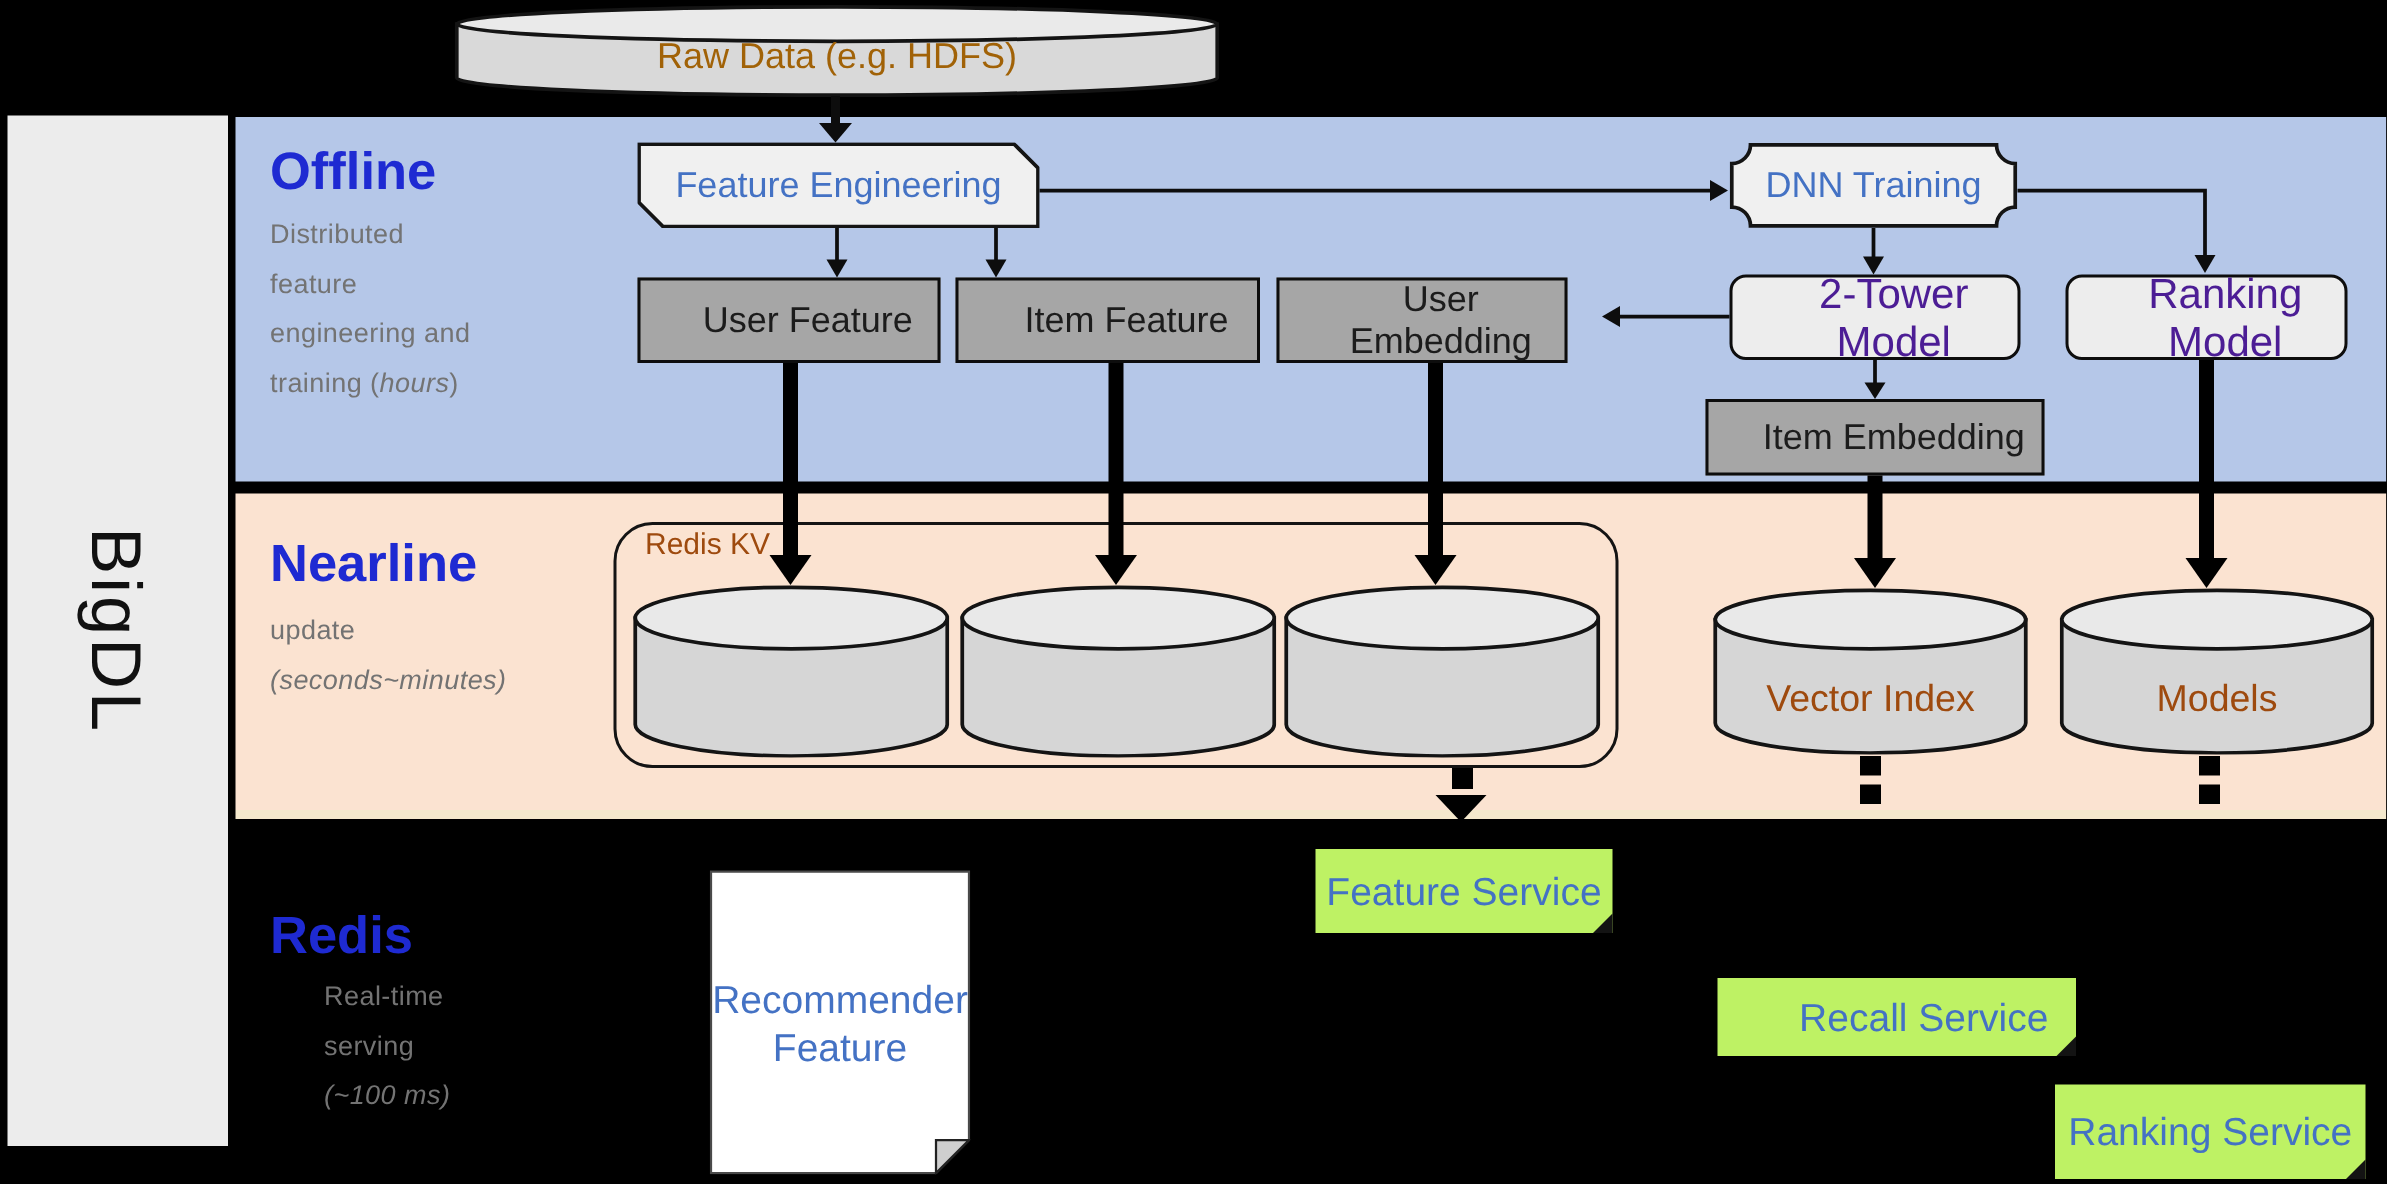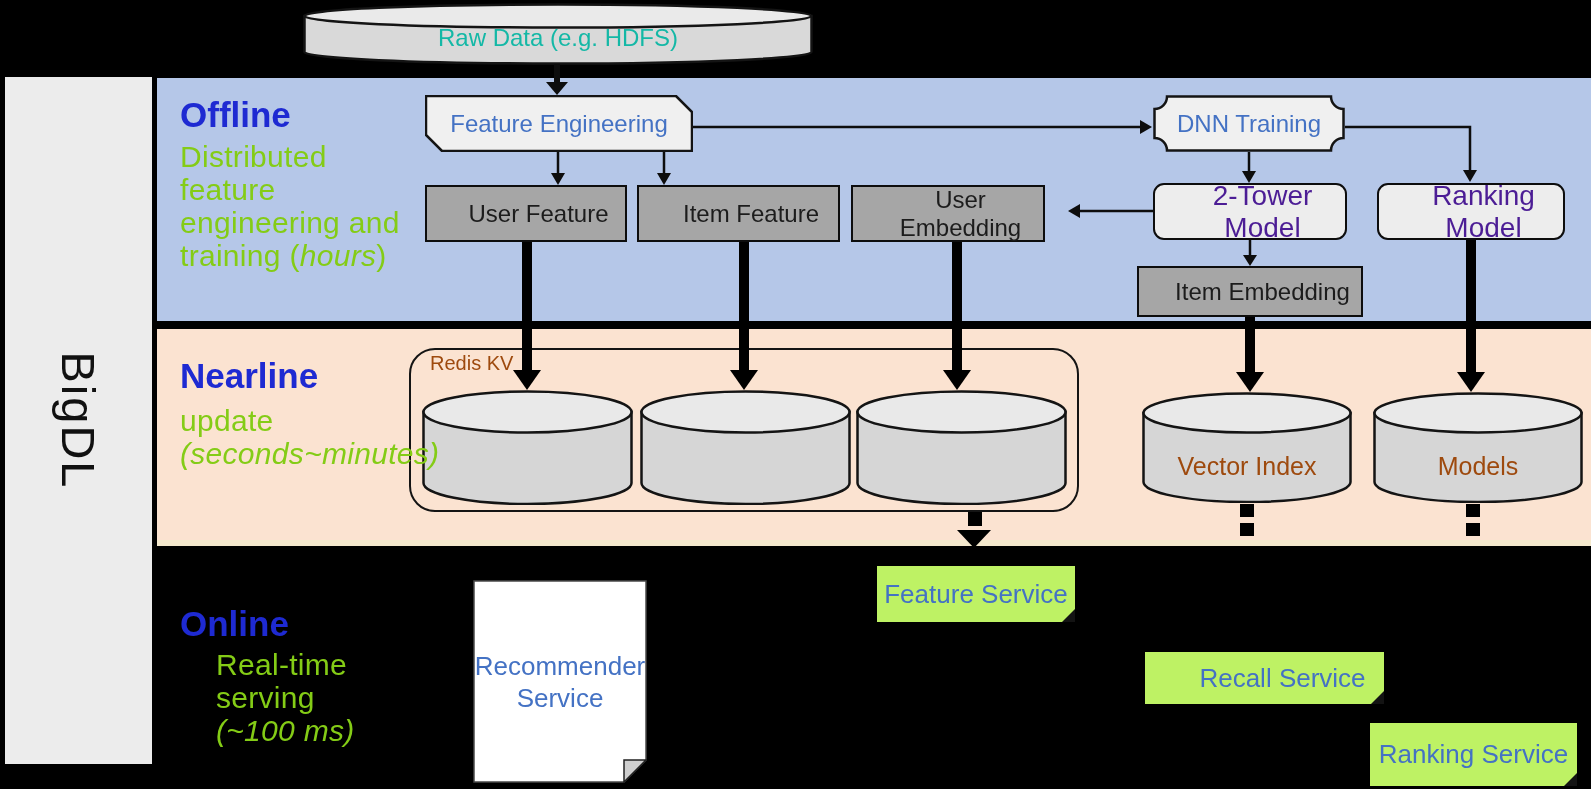--- a/index.html
+++ b/index.html
@@ -11,21 +11,21 @@
   
   .bigdl-bar{left:5px;top:77px;width:147px;height:687px;background:#ececec;z-index:1;
     display:flex;align-items:center;justify-content:center;}
   .bigdl-text{transform:rotate(90deg);font-size:47px;color:#111;letter-spacing:2px;white-space:nowrap;}
   
   .sec-offline{left:157px;top:78px;width:1434px;height:243px;background:#b5c7e8;z-index:1;}
   .sec-nearline{left:157px;top:329px;width:1434px;height:211px;background:#fbe3d1;z-index:1;}
   .sec-nearline-edge{left:157px;top:540px;width:1434px;height:6px;background:#f4e9cd;z-index:1;}
   
   .sec-title{font-size:35px;font-weight:bold;color:#1e2ad2;z-index:4;white-space:nowrap;}
-  .sec-desc{font-size:30px;color:#84cc16;line-height:33px;z-index:4;white-space:nowrap;letter-spacing:.3px;}
+  .sec-desc{font-size:18px;color:#737373;line-height:33px;z-index:4;white-space:nowrap;letter-spacing:.3px;}
   .sec-desc i{font-style:italic;}
   
   .node{z-index:4;display:flex;align-items:center;justify-content:center;text-align:center;box-sizing:border-box;padding-left:25px;}
   .box-gray{background:#a6a6a6;border:2.5px solid #0d0d0d;color:#1c1c1c;font-size:24px;}
   .box-model{background:#ededed;border:2.5px solid #0d0d0d;border-radius:11px;color:#4c1d95;font-size:28px;}
   .shape-label{position:absolute;inset:0;display:flex;align-items:center;justify-content:center;
     font-size:24px;z-index:4;text-align:center;}
   .blue-text{color:#4472c4;}
   .brown-text{color:#9e4a0e;}
   .shape-wrap{z-index:2;}
@@ -63,33 +63,33 @@
     <div>engineering and</div>
     <div><span>training (</span><i>hours</i><span>)</span></div>
   </div>
 
   <div class="abs sec-title" style="left:180px;top:356px;">Nearline</div>
   <div class="abs sec-desc" style="left:180px;top:404px;">
     <div>update</div>
     <div><i>(seconds~minutes)</i></div>
   </div>
 
-  <div class="abs sec-title" style="left:180px;top:604px;">Online</div>
+  <div class="abs sec-title" style="left:180px;top:604px;">Redis</div>
   <div class="abs sec-desc" style="left:180px;top:648px;margin-left:36px;">
     <div>Real-time</div>
     <div>serving</div>
     <div><i>(~100 ms)</i></div>
   </div>
 
   <div class="abs shape-wrap" style="left:303px;top:3px;width:510px;height:62px;">
     <svg width="510" height="62" viewBox="0 0 510 62">
       <path d="M1.5,13 L1.5,49 A253.5,11.5 0 0 0 508.5,49 L508.5,13 Z" fill="#d9d9d9" stroke="#141414" stroke-width="2.5"></path>
       <ellipse cx="255" cy="13" rx="253.5" ry="11.5" fill="#eaeaea" stroke="#141414" stroke-width="2.5"></ellipse>
     </svg>
-    <div class="shape-label" style="color:#14b8a6;padding-top:8px;">Raw Data (e.g. HDFS)</div>
+    <div class="shape-label" style="color:#a16207;padding-top:8px;">Raw Data (e.g. HDFS)</div>
   </div>
 
   <div class="abs shape-wrap" style="left:425px;top:95px;width:268px;height:57px;z-index:4;">
     <svg width="268" height="57" viewBox="0 0 268 57">
       <polygon points="1,1 251,1 267,17 267,56 17,56 1,40" fill="#f0f0f0" stroke="#141414" stroke-width="2.5"></polygon>
     </svg>
     <div class="shape-label blue-text">Feature Engineering</div>
   </div>
 
   <div class="abs shape-wrap" style="left:1153px;top:95px;width:192px;height:57px;z-index:4;">
@@ -154,21 +154,21 @@
         <ellipse cx="105" cy="21" rx="103.5" ry="19.5" fill="#e9e9e9" stroke="#141414" stroke-width="2.5"></ellipse>
       </svg>
     <div class="cyl-label brown-text">Models</div>
   </div>
 
   <div class="abs shape-wrap overlay" style="left:473px;top:580px;width:174px;height:203px;">
     <svg width="174" height="203" viewBox="0 0 174 203">
       <path d="M1,1 L173,1 L173,180 L151,202 L1,202 Z" fill="#ffffff" stroke="#4a4a4a" stroke-width="1.5"></path>
       <path d="M151,202 L173,180 L151,180 Z" fill="#cfcfcf" stroke="#222222" stroke-width="1.5"></path>
     </svg>
-    <div class="shape-label blue-text" style="font-size:26px;line-height:32px;padding:0 8px;">Recommender Service</div>
+    <div class="shape-label blue-text" style="font-size:26px;line-height:32px;padding:0 8px;">Recommender Feature</div>
   </div>
 
   <div class="box-service" style="left:877px;top:566px;width:198px;height:56px;">
     <span>Feature Service</span>
     <span class="fold"></span>
   </div>
   <div class="box-service" style="left:1145px;top:652px;width:203px;height:52px;padding-left:36px;">
     <span>Recall Service</span>
     <span class="fold"></span>
   </div>

